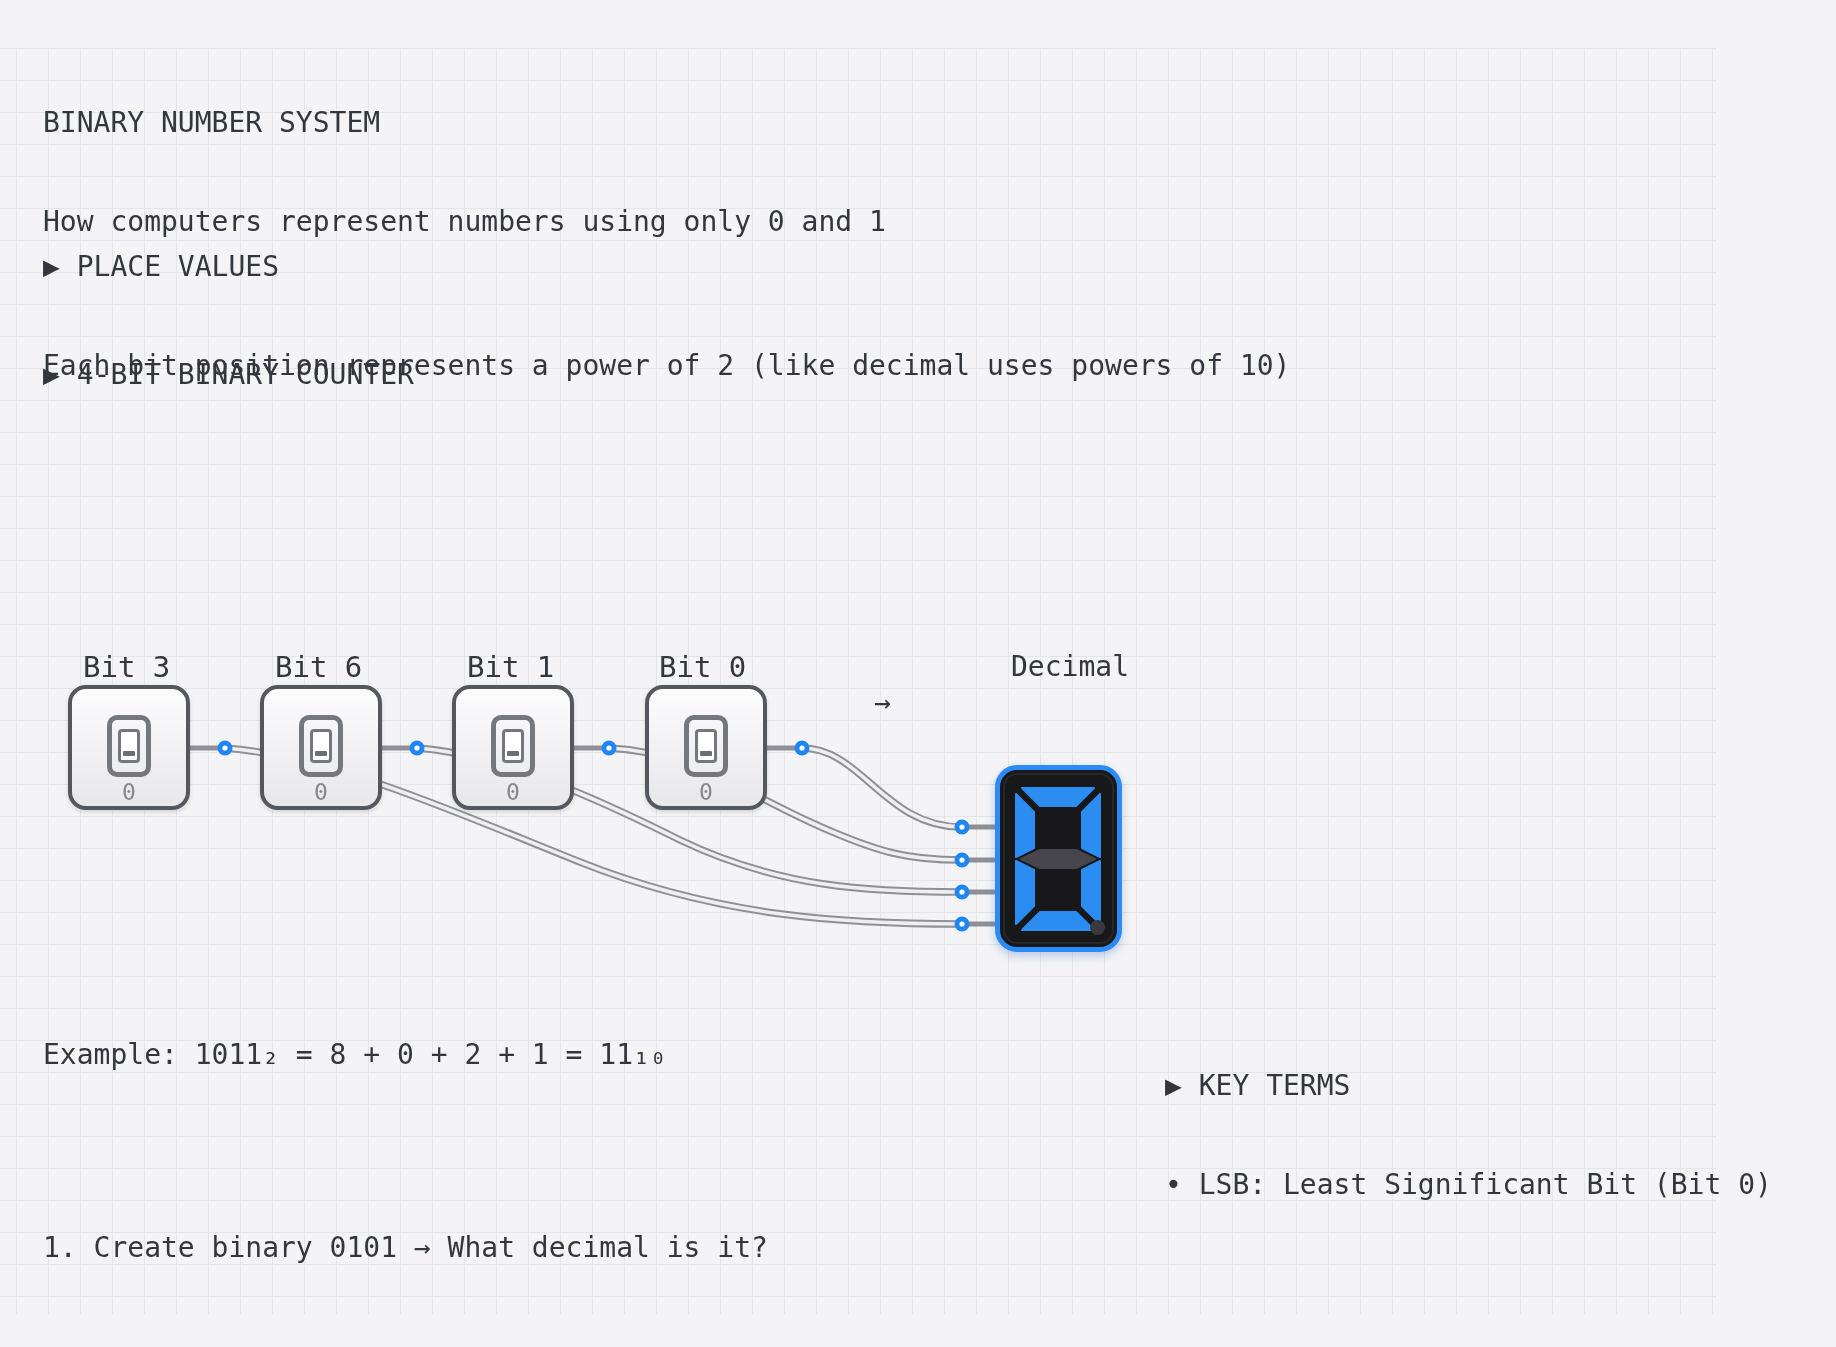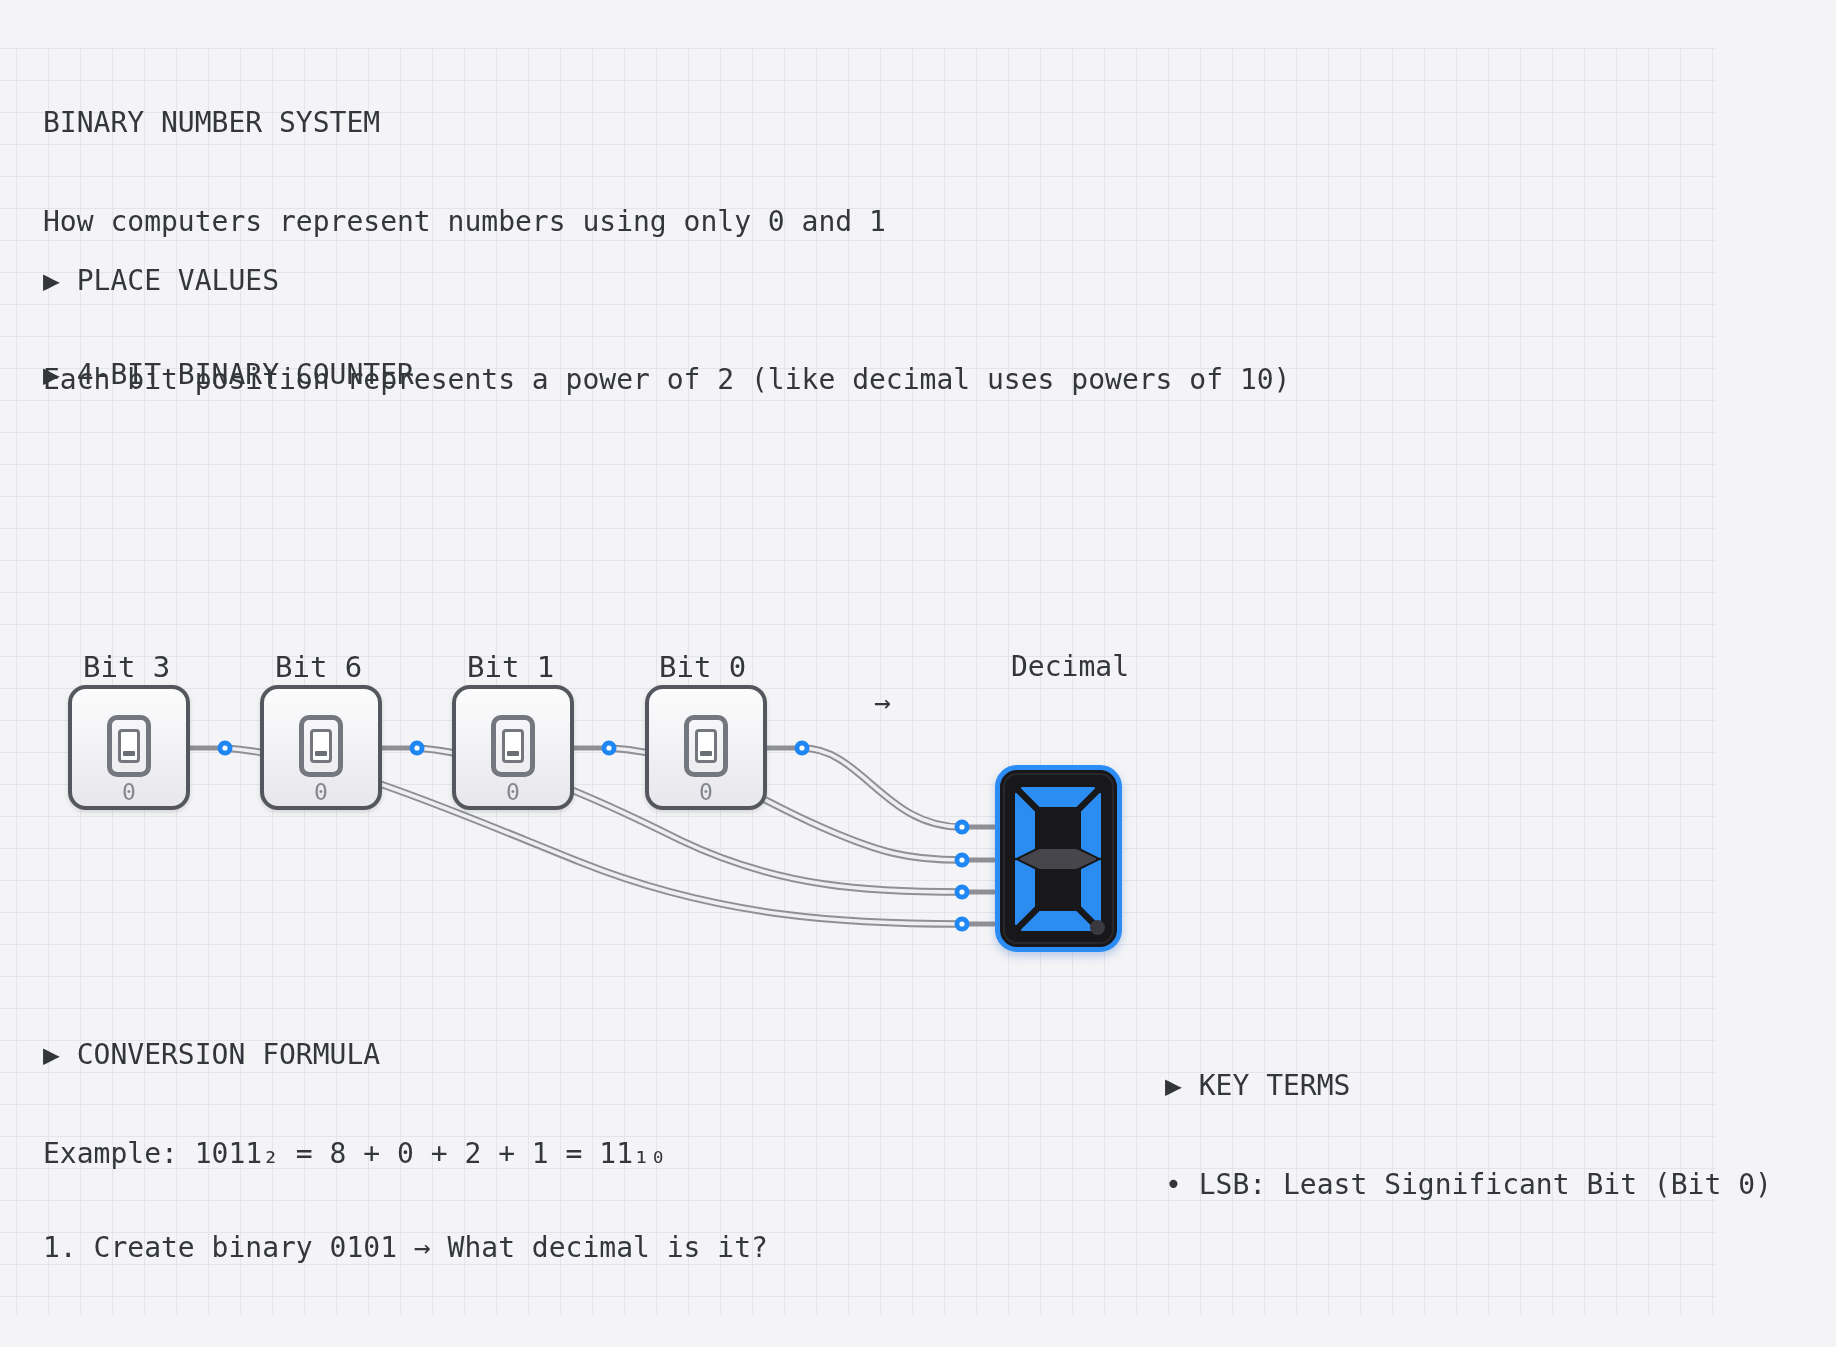--- a/index.html
+++ b/index.html
@@ -65,21 +65,21 @@
 <body>
 
 <div class="stage">
   <div class="grid"></div>
 
   <div class="txt" style="left:43px;top:40px;">
     <div>BINARY NUMBER SYSTEM</div>
     <div>How computers represent numbers using only 0 and 1</div>
   </div>
 
-  <div class="txt" style="left:43px;top:198px;">
+  <div class="txt" style="left:43px;top:184px;">
     <div>▶ PLACE VALUES</div>
     <div>Each bit position represents a power of 2 (like decimal uses powers of 10)</div>
   </div>
 
   <div class="txt" style="left:43px;top:358px;">▶ 4-BIT BINARY COUNTER</div>
 
   <div class="bit-label" style="left:83px;">
     <div>Bit 3</div>
     <div>2³=8</div>
   </div>
@@ -203,21 +203,20 @@
       <polygon class="seg on" points="86,8 86,71 68,62 68,26"></polygon>
       <polygon class="seg" points="7,73 26,64 62,64 81,73 62,82 26,82"></polygon>
       <polygon class="seg on" points="2,75 20,84 20,120 2,138"></polygon>
       <polygon class="seg on" points="86,75 86,138 68,120 68,84"></polygon>
       <polygon class="seg on" points="8,144 26,126 62,126 80,144"></polygon>
     </svg>
     <div class="dp"></div>
   </div>
 
   <div class="txt" style="left:43px;top:972px;">
-    <div>▶ CONVERSION FORMULA</div>
     <div>Example: 1011₂ = 8 + 0 + 2 + 1 = 11₁₀</div>
   </div>
 
   <div class="txt" style="left:1165px;top:1003px;">
     <div>▶ KEY TERMS</div>
     <div>• LSB: Least Significant Bit (Bit 0)</div>
     
   </div>
 
   <div class="txt" style="left:43px;top:1165px;">

